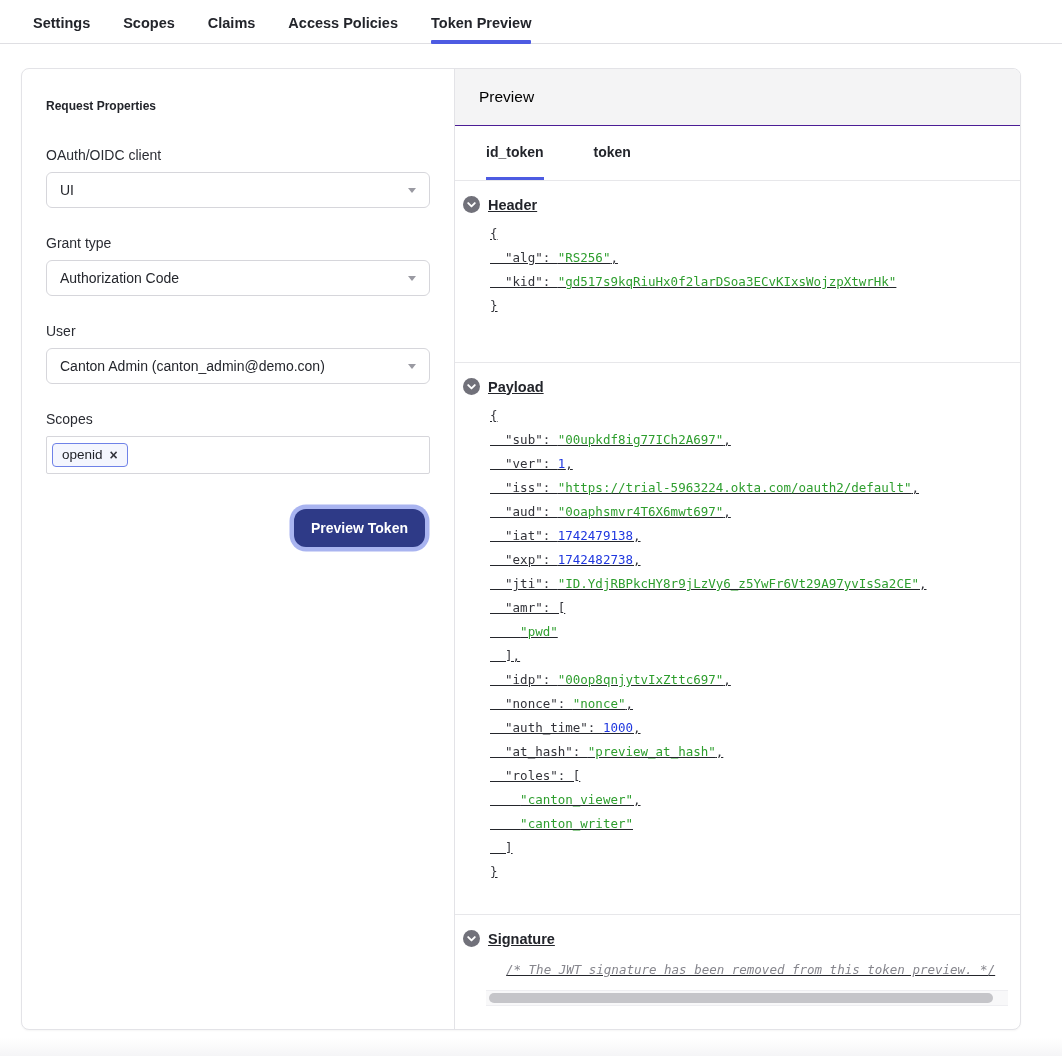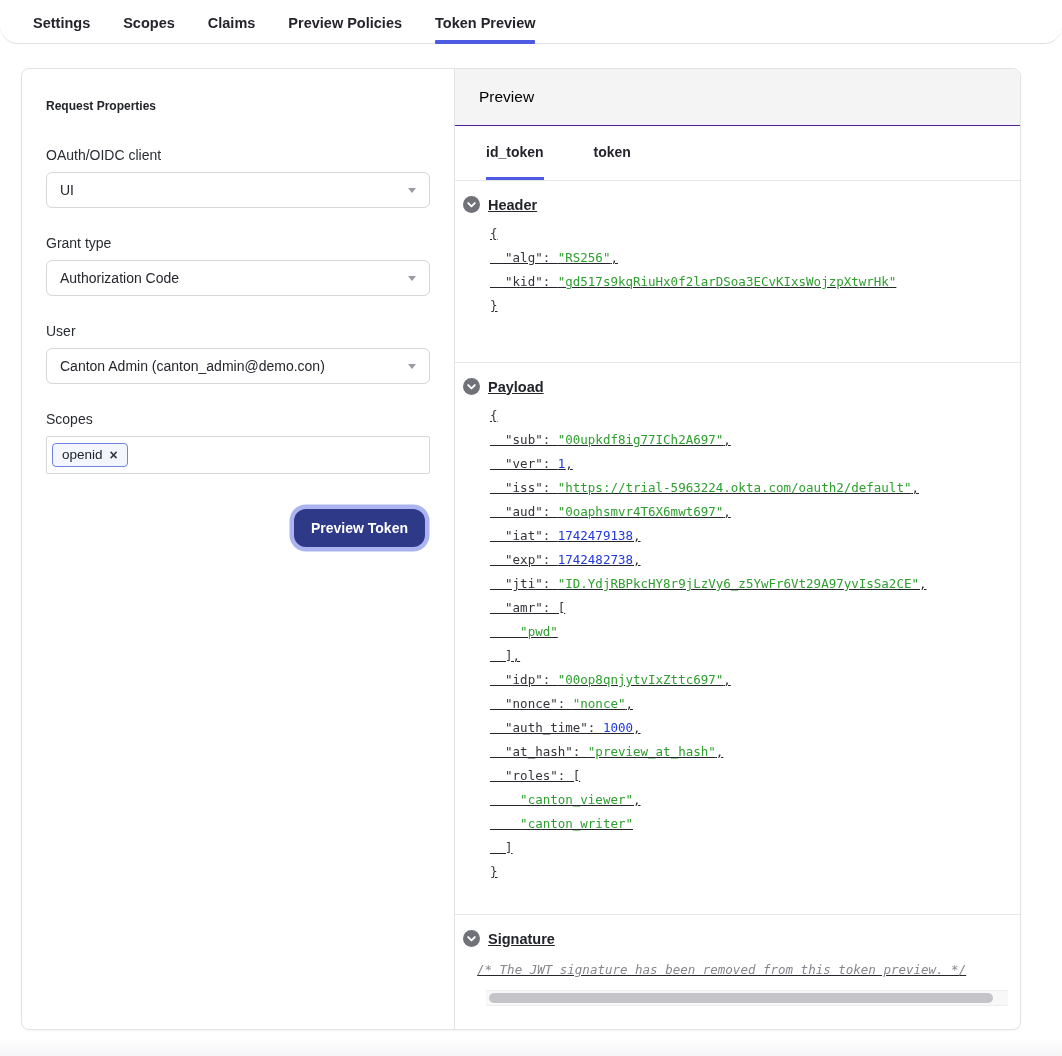--- a/index.html
+++ b/index.html
@@ -1,20 +1,20 @@
 <!DOCTYPE html>
 <html><head>
 <meta charset="utf-8">
 <style>
   * { margin:0; padding:0; box-sizing:border-box; }
   html,body { width:1062px; height:1056px; background:#ffffff; overflow:hidden;
     font-family:"Liberation Sans", sans-serif; color:#24262c; }
 
   
-  .top-tabs { display:flex; gap:33px; padding-left:33px; border-bottom:1px solid #dfdfe3;border-radius:18px; }
+  .top-tabs { display:flex; gap:33px; padding-left:33px; border-bottom:1px solid #dfdfe3; }
   .top-tabs .tab { position:relative; padding:15px 0 12px; font-size:14.5px; font-weight:700;
     color:#23252b; cursor:pointer; }
   .top-tabs .tab.active::after { content:''; position:absolute; left:0; right:0; bottom:-1px;
     height:4px; background:#4d5be2; border-radius:1px; }
 
   
   .card { margin:24px 20px 0 21px; width:1000px; height:962px; border:1px solid #e3e3e7;
     border-radius:8px; display:flex; background:#fff; box-shadow:0 1px 2px rgba(0,0,0,0.04); overflow:hidden; }
 
   
@@ -52,36 +52,36 @@
   .sec-signature { flex:1; border-bottom:none; }
   .sec-head { display:flex; align-items:center; gap:8px; }
   .sec-head .disc { width:17px; height:17px; flex:0 0 17px; }
   .sec-title { font-size:14.5px; font-weight:700; color:#22242a; }
 
   .code { margin:9px 0 0 27px; font-family:"DejaVu Sans Mono", monospace; font-size:12.5px;
     line-height:24px; color:#33343a; white-space:pre; }
   .c-s { color:#2e9e2e; }
   .c-n { color:#1f37df; }
 
-  .sig-comment { margin:15px 0 0 14px; font-family:"DejaVu Sans Mono", monospace; font-size:12.5px;
+  .sig-comment { margin:15px 0 0 43px; font-family:"DejaVu Sans Mono", monospace; font-size:12.5px;
     font-style:italic; color:#86868d; white-space:pre; }
   .sb-track { margin:13px 0 0 23px; width:522px; height:16px; background:#f8f8f9;
     border-top:1px solid #eeeef1; border-bottom:1px solid #eeeef1; display:flex; align-items:center; }
   .sb-thumb { height:10px; width:96.5%; margin-left:3px; background:#c5c5c9; border-radius:5px; cursor:pointer; }
 
   .page-bottom { margin-top:8px; height:23px; background:linear-gradient(180deg,#ffffff,#f2f2f4); }
 </style>
 </head>
 <body>
 
 <div class="top-tabs">
     <div class="tab">Settings</div>
     <div class="tab">Scopes</div>
     <div class="tab">Claims</div>
-    <div class="tab">Preview Policies</div>
+    <div class="tab">Access Policies</div>
     <div class="tab active">Token Preview</div>
   </div>
 
 <div class="card">
 
   <div class="left-col">
     <div class="rp-title">Request Properties</div>
 
     <div>
         <div class="field">

